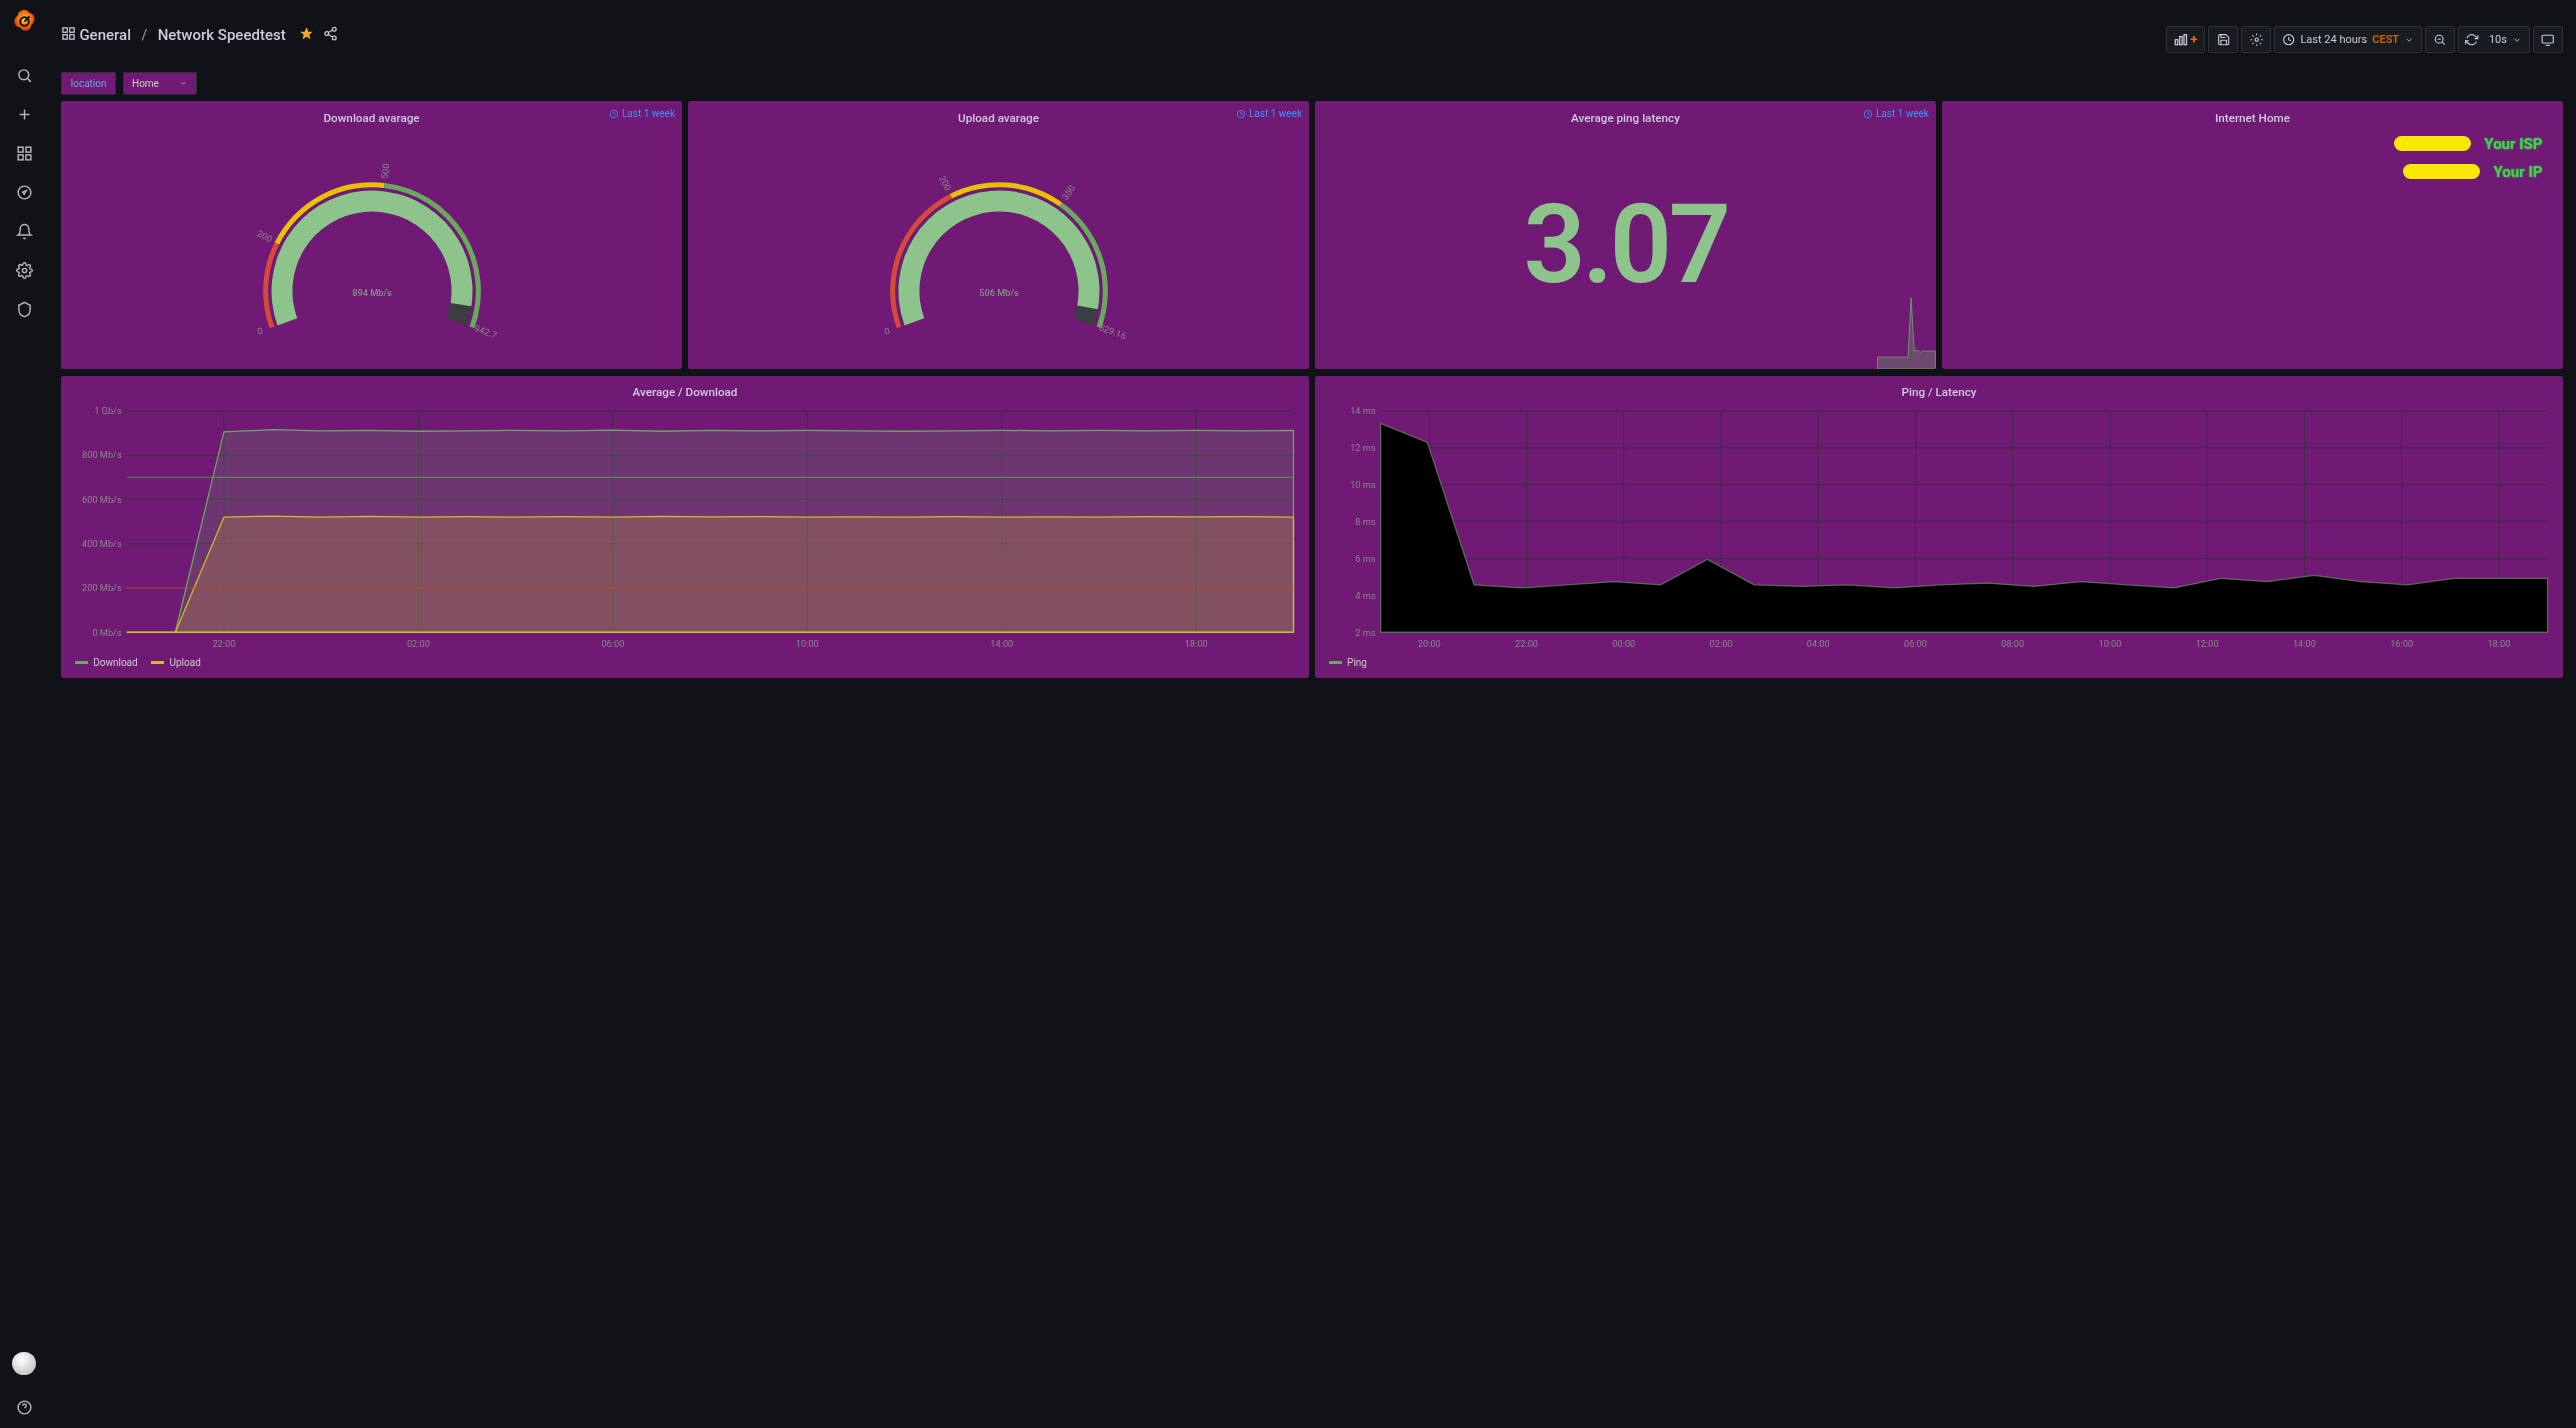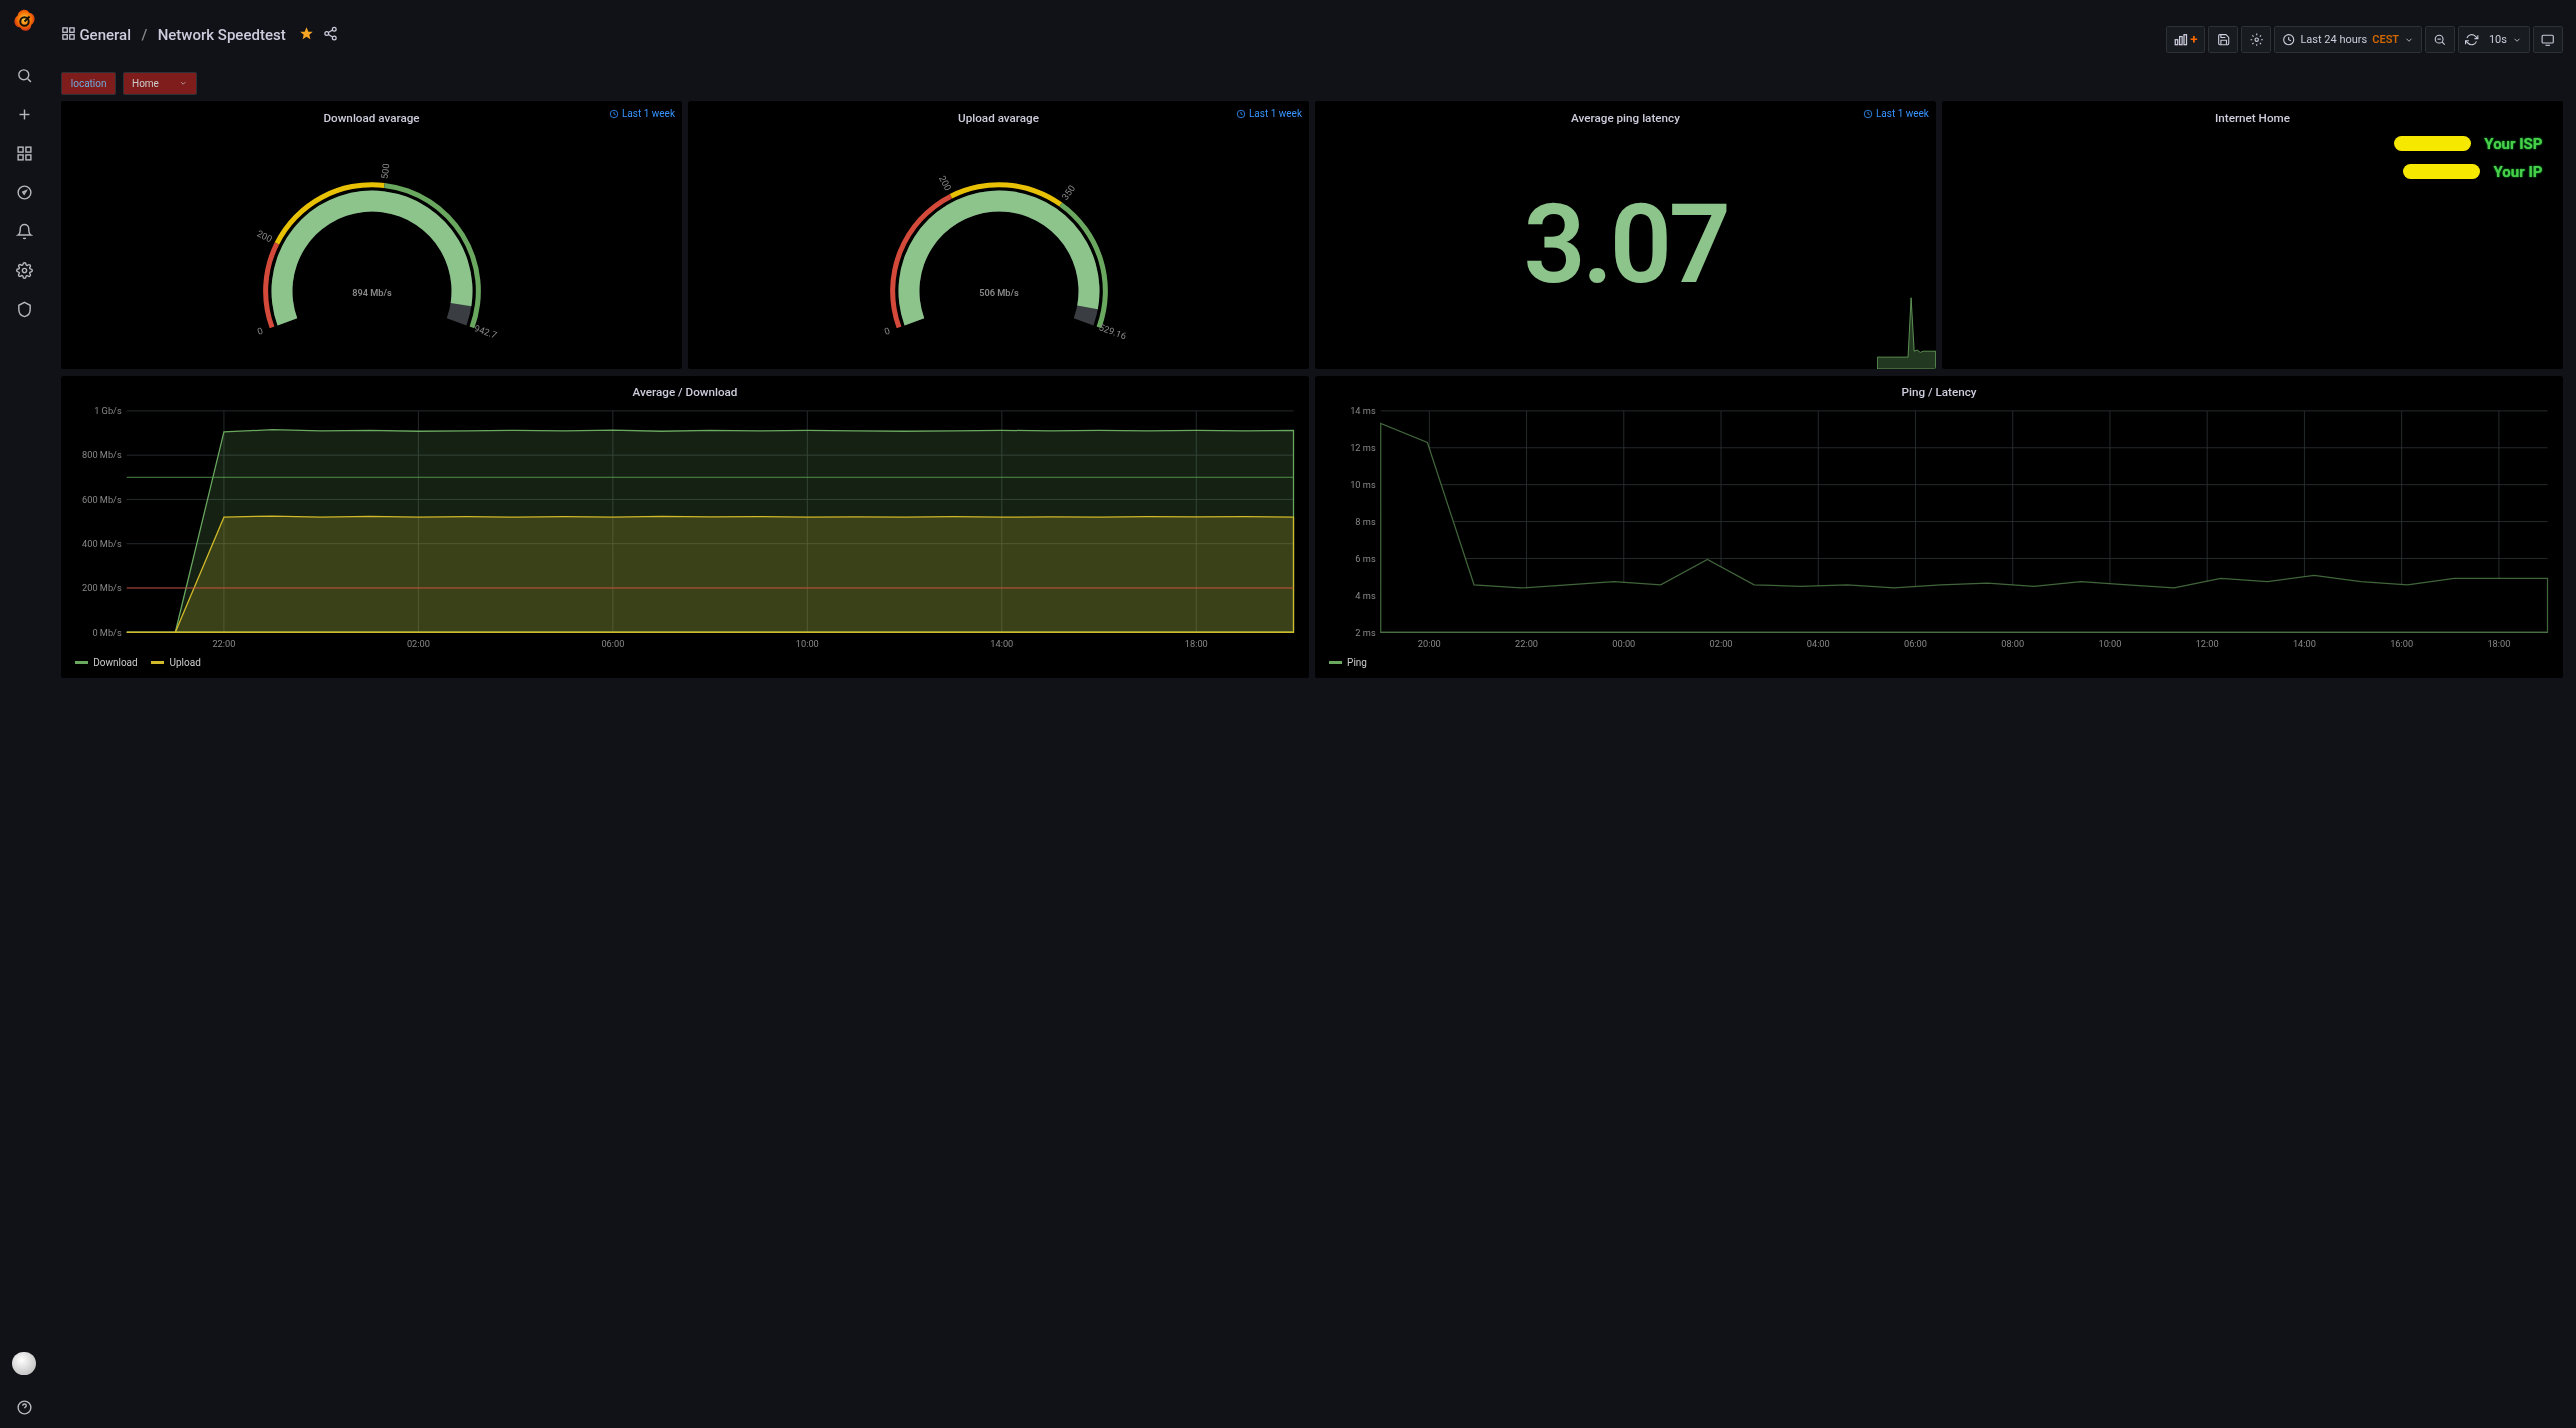--- a/index.html
+++ b/index.html
@@ -57,34 +57,34 @@
   border-radius: 1.7px;
   display: flex; align-items: center; justify-content: center;
   color: #ccccdc; padding: 0 6.7px; gap: 5px;
   font-size: 11px;
 }
 .tb-btn.time .tz { color: #d06600; font-weight: 600; }
 .variable-row {
   padding: 6.7px 13.4px; display: flex; gap: 6.7px; align-items: center;
 }
 .chip {
-  background: #7f1d1d; border: 0.8px solid #2c3235; border-radius: 1.7px;
+  background: #701a75; border: 0.8px solid #2c3235; border-radius: 1.7px;
   padding: 5px 8.4px; font-size: 10px;
 }
 .chip.blue { color: #6fa8dc; }
 .chip.dd { display: flex; align-items: center; gap: 20px; color: #ccc; }
 .panels {
   display: grid;
   grid-template-columns: 1fr 1fr 1fr 1fr;
   grid-template-rows: 268px 302px;
   gap: 6.7px;
   padding: 0 13.4px 13.4px 13.4px;
 }
 .panel {
-  background: #000000;
+  background: #701a75;
   border-radius: 2.5px;
   padding: 6.7px;
   display: flex; flex-direction: column;
   position: relative;
   overflow: hidden;
 }
 .panel .title-row { display: flex; align-items: center; justify-content: center; position: relative; height: 20px; }
 .panel .title { color: #ccccdc; font-size: 11.7px; font-weight: 500; }
 .panel .timeshift {
   position: absolute; right: 0; top: 0;

